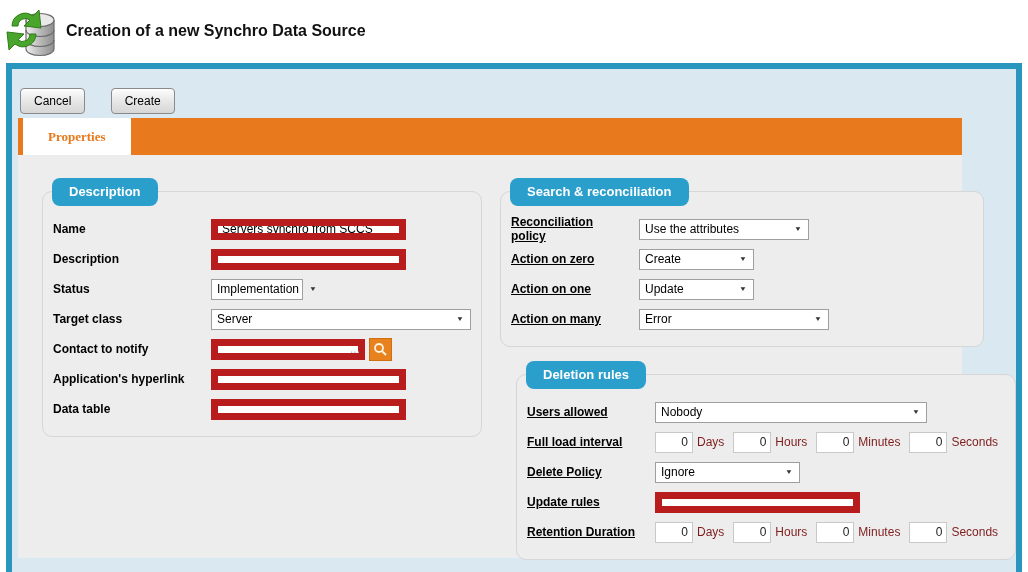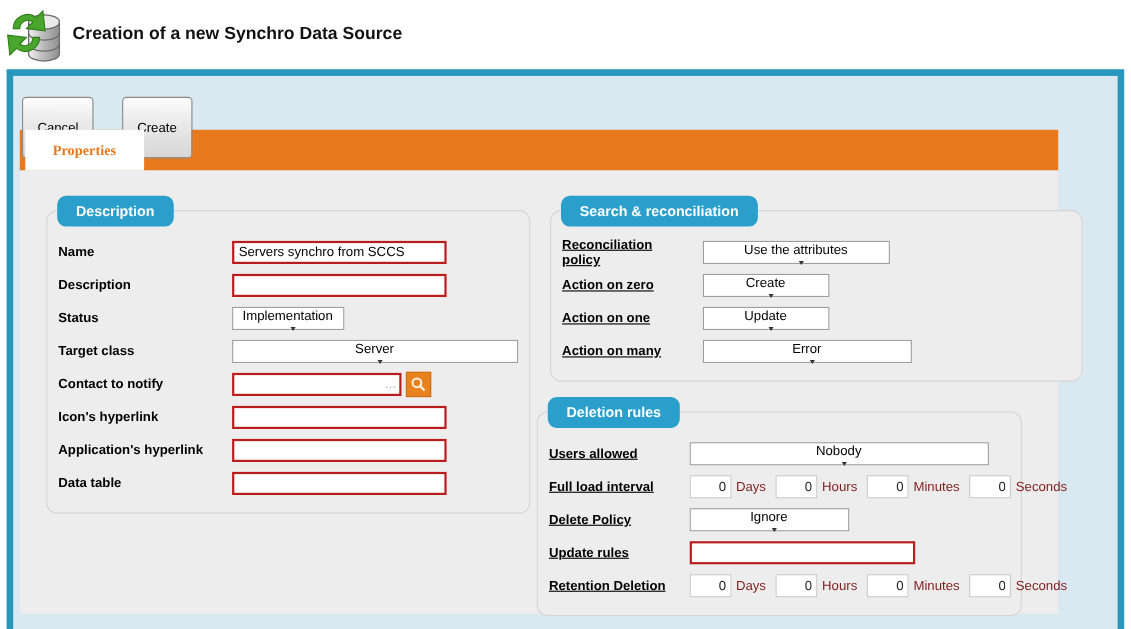--- a/index.html
+++ b/index.html
@@ -35,21 +35,21 @@
   
   .toolbar { padding: 19px 0 0 8px; height: 41px; }
   .btn {
     display: inline-block;
     font-family: "Liberation Sans", sans-serif;
     font-size: 12px;
     color: #000;
     background: linear-gradient(#fdfdfd, #e9e9e9 45%, #d6d6d6);
     border: 1px solid #8a8a8a;
     border-radius: 4px;
-    padding: 20px 13px;
+    padding: 5px 13px;
     margin-right: 22px;
     cursor: pointer;
   }
 
   
   .tabbar {
     margin: 8px 54px 0 6px;
     height: 37px;
     background: #E8791D;
     font-family: Liberation Serif, serif;
@@ -81,21 +81,21 @@
   
   .fieldset {
     position: relative;
     border: 1px solid #d6d6d6;
     border-radius: 10px;
     background: #EDEDED;
     padding: 22px 10px 12px 10px;
   }
   .fs-left  { margin: 36px 0 0 24px; width: 440px; }
   .fs-right { margin: 36px 0 0 18px; width: 484px; }
-  .fs-right2 { margin: 27px 0 0 6px; width: 441px; }
+  .fs-right2 { margin: 27px 0 0 34px; width: 500px; }
   .legend {
     position: absolute;
     top: -14px; left: 9px;
     background: #2B9FCC;
     color: #ffffff;
     font-weight: bold;
     font-size: 13px;
     padding: 6px 17px 7px 17px;
     border-radius: 8px;
     white-space: nowrap;
@@ -104,21 +104,21 @@
   
   .row { display: flex; align-items: center; height: 30px; }
   .lbl { font-weight: bold; font-size: 12px; padding-right: 9px; }
   .lbl-l { width: 158px; flex: 0 0 auto; }
   .lbl-r { width: 128px; flex: 0 0 auto; text-decoration: underline; }
 
   input[type="text"] {
     font-family: "Liberation Sans", sans-serif;
     font-size: 12px;
     height: 21px;
-    border: 2px solid #b91c1c;
+    border: 7px solid #b91c1c;
     background: #fff;
     padding: 0 4px;
   }
   .w195 { width: 195px; }
   .w205 { width: 205px; }
 
   .input-wrap { position: relative; display: inline-flex; align-items: center; }
   .hint-dots {
     position: absolute; right: 5px;
     color: #b5b5b5; font-size: 12px;
@@ -129,21 +129,20 @@
   .sel {
     height: 21px;
     background: #fff;
     border: 1px solid #9f9f9f;
     display: inline-flex;
     align-items: center;
     justify-content: space-between;
     padding: 0 6px 0 5px;
     font-size: 12px;
     cursor: pointer;
-    flex-direction: column;
   }
   .sel .arr { font-size: 8px; color: #333; margin-left: 10px; transform: scaleY(0.8); }
 
   
   .search-btn {
     width: 23px; height: 23px;
     background: #E8821F;
     border: 1px solid #d06f12;
     margin-left: 4px;
     display: inline-flex;
@@ -209,21 +208,21 @@
           <input type="text" class="w195" value="Servers synchro from SCCS" style="">
         </div>
 
         <div class="row">
           <div class="lbl lbl-l">Description</div>
           <input type="text" class="w195" value="" style="">
         </div>
 
         <div class="row">
           <div class="lbl lbl-l">Status</div>
-          <div class="sel" style="width:102px">
+          <div class="sel" style="width:92px">
             <span>Implementation</span>
             <span class="arr">▼</span>
           </div>
         </div>
 
         <div class="row">
           <div class="lbl lbl-l">Target class</div>
           <div class="sel" style="width:265px">
             <span>Server</span>
             <span class="arr">▼</span>
@@ -238,24 +237,20 @@
             <span class="hint-dots">...</span>
           </span>
           <span class="search-btn">
             <svg width="15" height="15" viewBox="0 0 15 15">
               <circle cx="6" cy="6" r="4" fill="none" stroke="#fdf3e3" stroke-width="1.8"></circle>
               <line x1="9" y1="9" x2="13" y2="13" stroke="#fdf3e3" stroke-width="2"></line>
             </svg>
           </span>
         </div>
 
-        <div class="row">
-          <div class="lbl lbl-l">Icon's hyperlink</div>
-          <input type="text" class="w195" value="" style="">
-        </div>
 
         <div class="row">
           <div class="lbl lbl-l">Application's hyperlink</div>
           <input type="text" class="w195" value="" style="">
         </div>
 
         <div class="row">
           <div class="lbl lbl-l">Data table</div>
           <input type="text" class="w195" value="" style="">
         </div>
@@ -332,21 +327,21 @@
             <span class="arr">▼</span>
           </div>
         </div>
 
         <div class="row">
           <div class="lbl lbl-r">Update rules</div>
           <input type="text" class="w205" value="" style="">
         </div>
 
         <div class="row">
-          <div class="lbl lbl-r">Retention Deletion</div>
+          <div class="lbl lbl-r">Retention Duration</div>
           <div class="dur">
             <input type="text" value="0" style="">
             <span class="unit">Days</span>
             <input type="text" value="0" style="">
             <span class="unit">Hours</span>
             <input type="text" value="0" style="">
             <span class="unit">Minutes</span>
             <input type="text" value="0" style="">
             <span class="unit">Seconds</span>
           </div>

